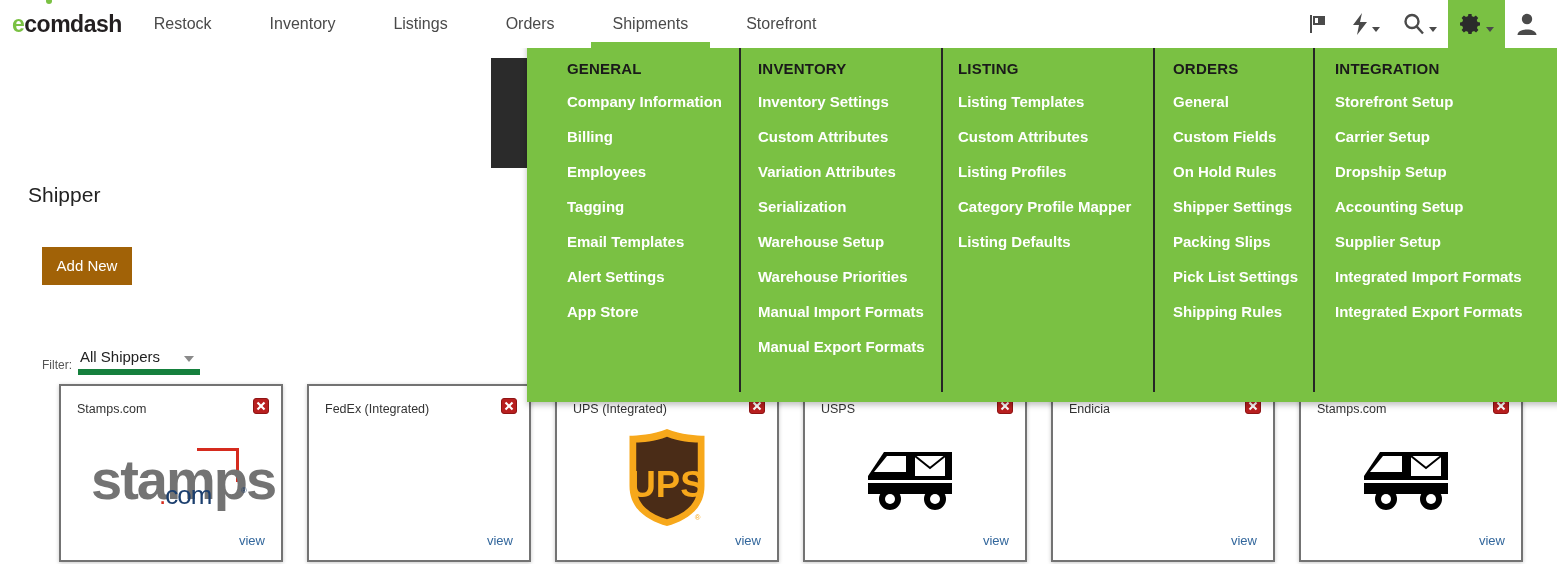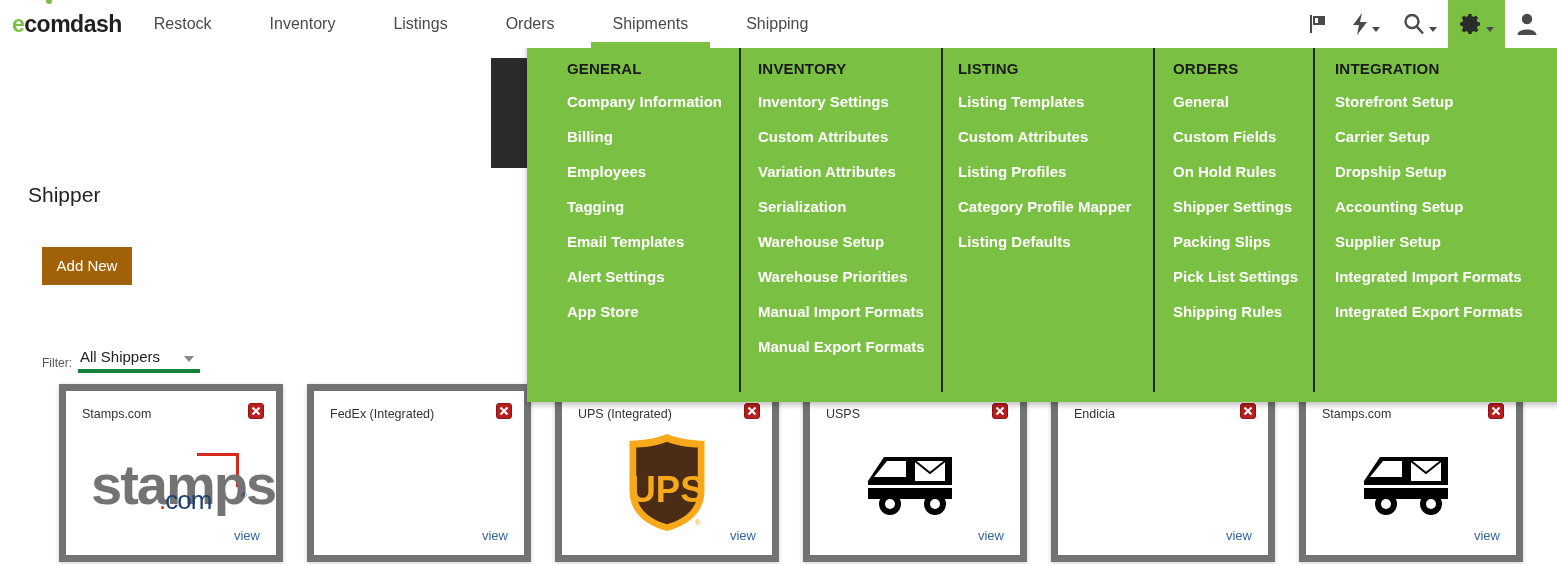--- a/index.html
+++ b/index.html
@@ -119,21 +119,21 @@
 
   .filter-row {
     position: absolute;
     left: 42px; top: 300px;
     display: flex; align-items: flex-end;
   }
   .filter-label { font-size: 12px; color: #555; margin-right: 6px; padding-bottom: 3px; }
   .filter-select {
     position: relative;
     width: 122px;
-    border-bottom: 4px solid #15803d;
+    border-bottom: 6px solid #15803d;
     padding: 0 0 3px 2px;
     cursor: pointer;
   }
   .filter-select .val { font-size: 15px; color: #222; }
   .filter-caret {
     position: absolute; right: 6px; bottom: 7px;
     width:0; height:0;
     border-left: 5px solid transparent;
     border-right: 5px solid transparent;
     border-top: 6px solid #8a8a8a;
@@ -153,21 +153,21 @@
     position: absolute;
     left: 0px; top: 336px;
     width: 1557px; height: 180px;
     display: flex;
     align-items: flex-start;
   }
   .card {
     position: relative;
     width: 224px; height: 178px;
     background: #ffffff;
-    border: 7px solid #737373;
+    border: 2px solid #737373;
     box-shadow: 0 1px 4px rgba(0,0,0,0.22);
     margin-left: 24px;
     flex: 0 0 auto;
     overflow: hidden;
   }
   .card:first-child { margin-left: 59px; }
   .card-title {
     position: absolute; left: 16px; top: 16px;
     font-size: 12.5px; color: #333;
     max-width: 160px;
@@ -289,21 +289,21 @@
       <span class="e">e</span>
         <span class="rest"><span class="dot"></span><span>comdash</span></span>
     </div>
 
     <div class="nav-items">
       <div class="nav-item">Restock</div>
       <div class="nav-item">Inventory</div>
       <div class="nav-item">Listings</div>
       <div class="nav-item">Orders</div>
       <div class="nav-item active">Shipments</div>
-      <div class="nav-item">Shipping</div>
+      <div class="nav-item">Storefront</div>
     </div>
 
     <div class="nav-right">
       <div class="nav-icon">
         <span>
           <svg width="22" height="22" viewBox="0 0 22 22">
               <rect x="3" y="2" width="2" height="18" fill="#4a4a4a"></rect>
               <path d="M6 3 H18 V12 H6 Z" fill="#4a4a4a"></path>
               <rect x="8" y="5" width="3" height="5" fill="#fff"></rect>
             </svg>

